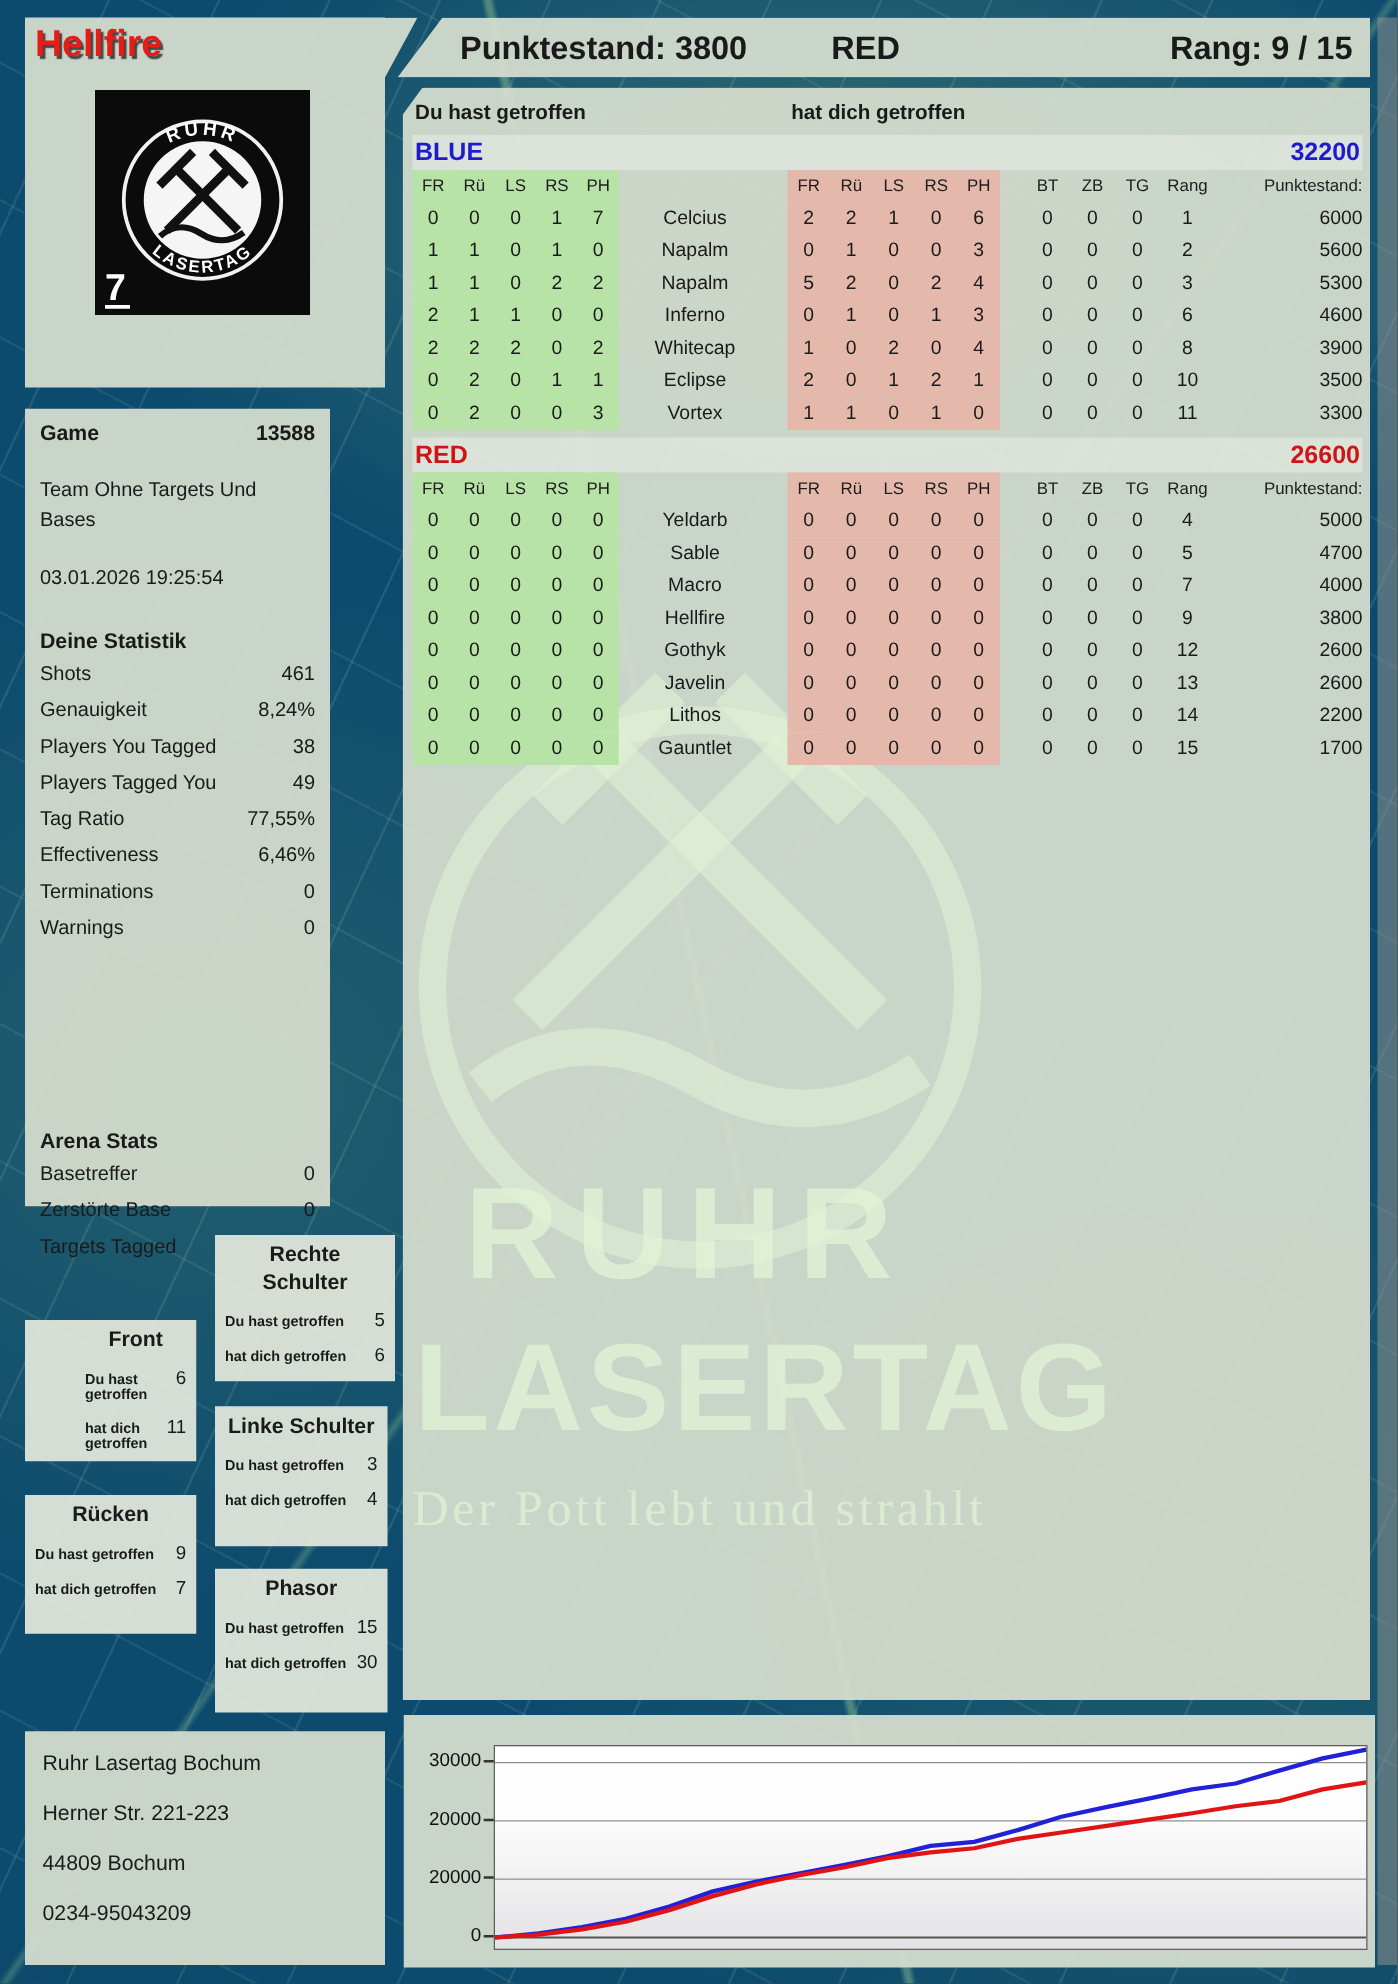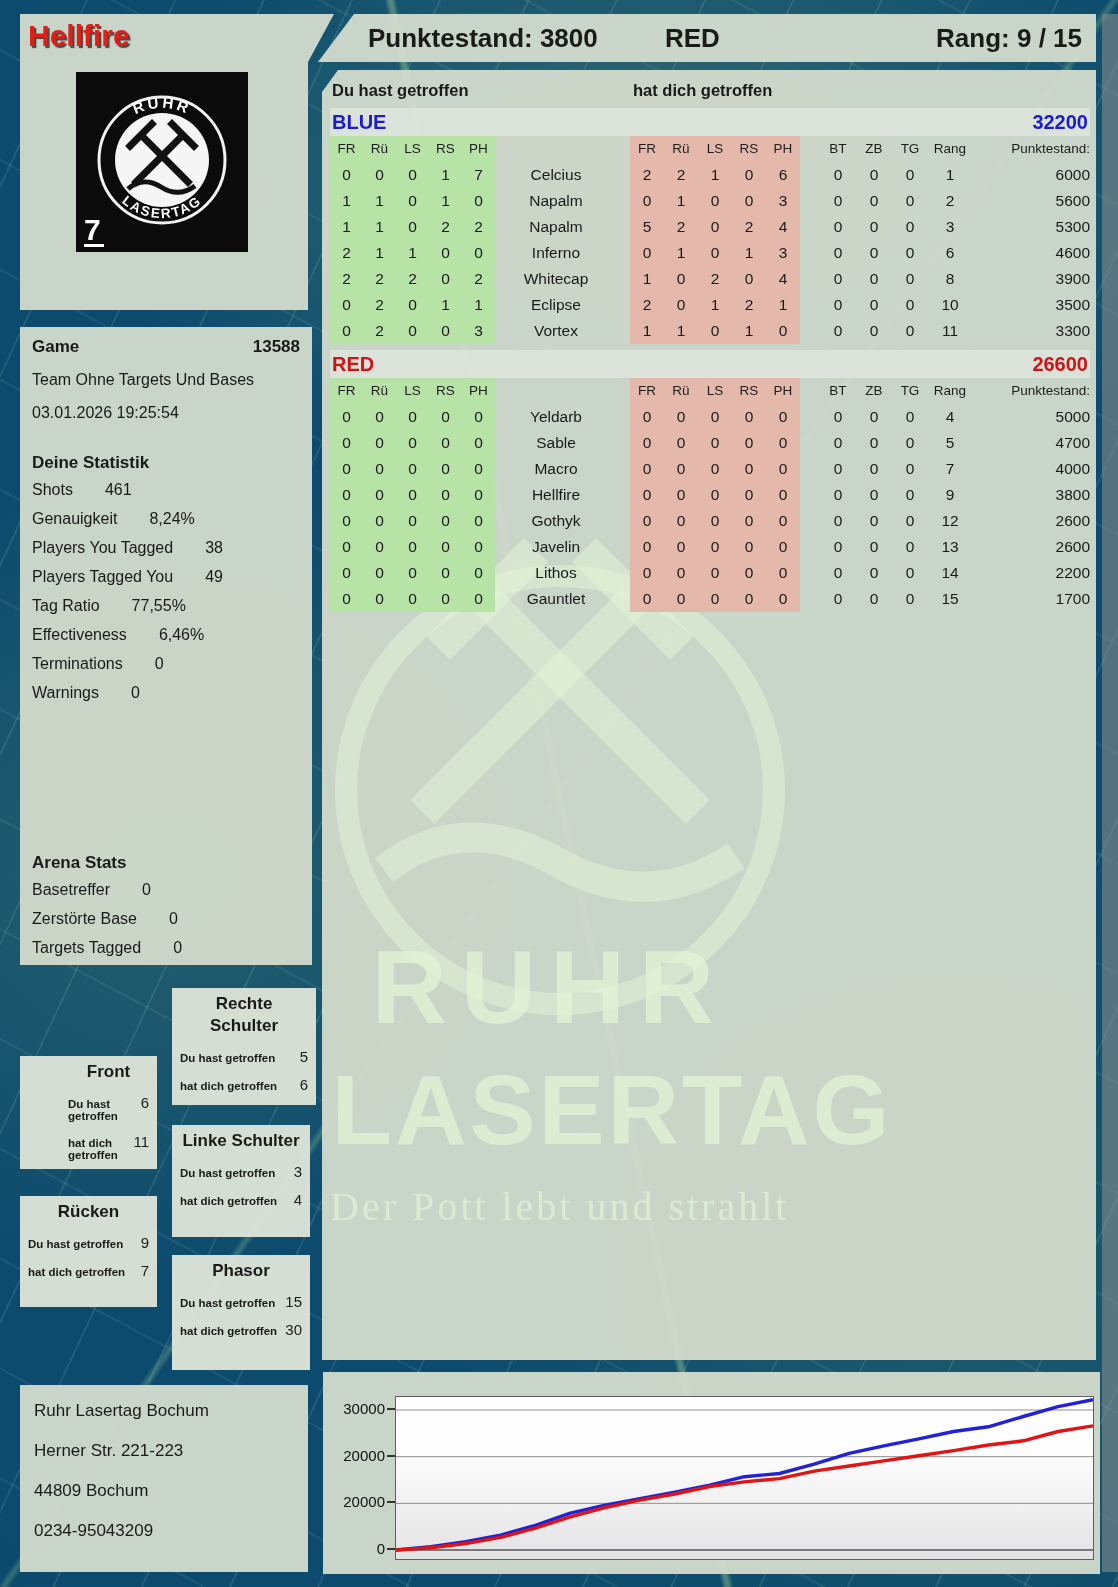--- a/index.html
+++ b/index.html
@@ -53,26 +53,26 @@
   .green{background:#b7e3a7;} .pink{background:#e4b8ab;}
   .pname{width:122px;text-align:center;}
   .statgrid{display:flex;margin-left:20px;width:152px;}
   .statgrid span{display:inline-block;text-align:center;}
   .statgrid span:nth-child(1),.statgrid span:nth-child(2),.statgrid span:nth-child(3){width:36px;}
   .statgrid span:nth-child(4){width:44px;}
   .punkte{flex:1;text-align:right;}
   .header-row{font-size:13.5px;height:26px;line-height:26px;color:#1d1d1d;}
 
   
-  .game-panel{left:20px;top:327px;width:292px;height:638px;padding:8px 12px;box-sizing:border-box;}
+  .game-panel{left:20px;top:327px;width:244px;height:638px;padding:8px 12px;box-sizing:border-box;}
   .g-row{display:flex;justify-content:space-between;font-size:17px;font-weight:bold;line-height:24px;}
-  .g-line{font-size:16px;line-height:24px;margin-top:9px;}
+  .g-line{font-size:16px;line-height:24px;margin-top:22px;}
   .g-title{font-size:17px;font-weight:bold;line-height:24px;margin-top:26px;}
   .g-title.arena{margin-top:144px;}
-  .s-row{display:flex;justify-content:flex-start;font-size:16px;line-height:29px;gap:32px;}
+  .s-row{display:flex;justify-content:space-between;font-size:16px;line-height:29px;gap:32px;}
 
   
   .zone{position:absolute;background:rgba(222,228,216,.96);box-sizing:border-box;padding:5px 8px;}
   .z0{left:172px;top:988px;width:144px;height:117px;}
   .z1{left:20px;top:1056px;width:137px;height:113px;padding-left:48px;}
   .z2{left:172px;top:1125px;width:138px;height:112px;}
   .z3{left:20px;top:1196px;width:137px;height:111px;}
   .z4{left:172px;top:1255px;width:138px;height:115px;}
   .z-title{text-align:center;font-weight:bold;font-size:17px;line-height:22px;}
   .z-row{display:flex;justify-content:space-between;align-items:baseline;margin-top:11px;}

